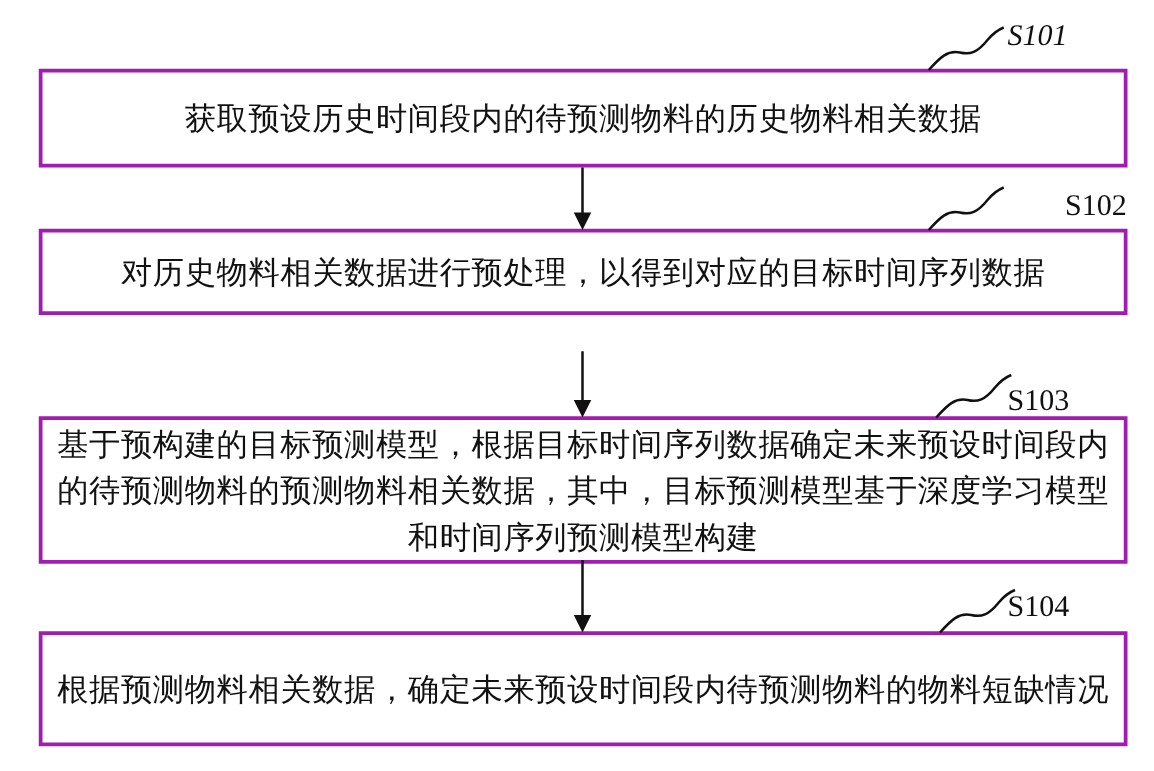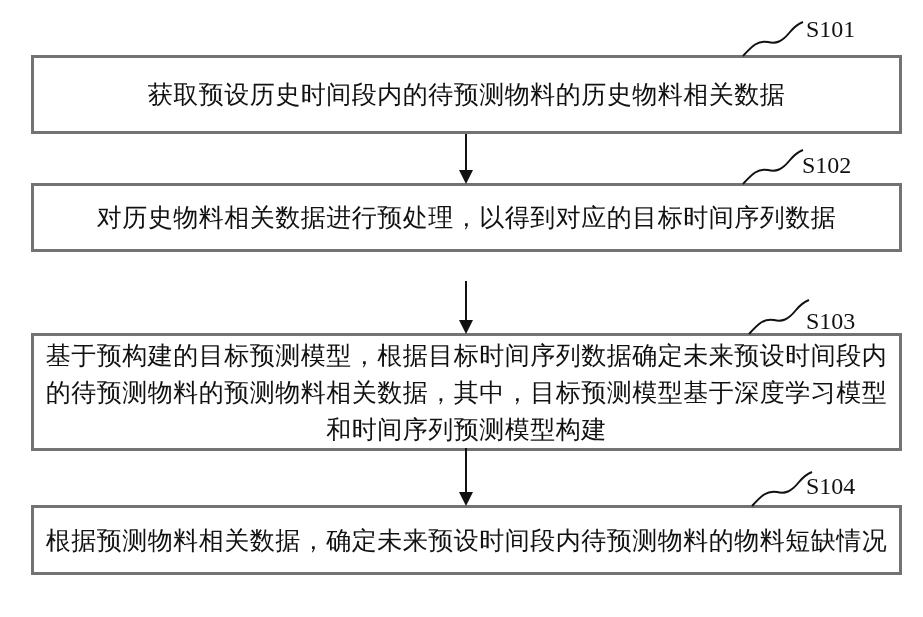--- a/index.html
+++ b/index.html
@@ -1,42 +1,42 @@
 <!DOCTYPE html>
 <html><head>
 <meta charset="utf-8">
 <style>
   html, body { margin:0; padding:0; background:#ffffff; }
   body { width:923px; height:617px; position:relative; overflow:hidden;
          font-family:"DejaVu Serif","Liberation Serif",serif; color:#111; }
-  .box { position:absolute; left:31px; width:871px; border:3px solid #737373;
+  .box { position:absolute; left:31px; width:871px; border:3px solid #a21caf;
          box-sizing:border-box; background:#fff;
          display:flex; align-items:center; justify-content:center; text-align:center; }
   .box .txt { font-size:25px; line-height:37px; letter-spacing:0.5px; padding:0 8px; }
   .lbl { position:absolute; font-size:24px; font-family:"Liberation Serif",serif; }
   svg.overlay { position:absolute; left:0; top:0; }
 </style>
 </head>
 <body>
 
 <div class="box" style="top:55px;height:79px;">
   <div class="txt">获取预设历史时间段内的待预测物料的历史物料相关数据</div>
 </div>
 <div class="box" style="top:183px;height:69px;">
   <div class="txt">对历史物料相关数据进行预处理，以得到对应的目标时间序列数据</div>
 </div>
 <div class="box" style="top:333px;height:118px;">
   <div class="txt">基于预构建的目标预测模型，根据目标时间序列数据确定未来预设时间段内的待预测物料的预测物料相关数据，其中，目标预测模型基于深度学习模型和时间序列预测模型构建</div>
 </div>
-<div class="box" style="top:505px;height:70px;">
+<div class="box" style="top:505px;height:92px;">
   <div class="txt">根据预测物料相关数据，确定未来预设时间段内待预测物料的物料短缺情况</div>
 </div>
 
-<div class="lbl" style="left:806px;top:16px;">S101</div>
-<div class="lbl" style="left:802px;top:152px;">S102</div>
+<div class="lbl" style="left:806px;top:16px;font-style:italic;">S101</div>
+<div class="lbl" style="left:852px;top:152px;">S102</div>
 <div class="lbl" style="left:806px;top:308px;">S103</div>
 <div class="lbl" style="left:806px;top:473px;">S104</div>
 
 <svg class="overlay" width="923" height="617">
   <g stroke="#111" stroke-width="2" fill="none">
     <path d="M743 56 C752 46,758 40,768 42 C776 44,782 42,790 32 C795 26,798 24,803 22"></path>
     <path d="M743 184 C752 174,758 168,768 170 C776 172,782 170,790 160 C795 154,798 152,803 150"></path>
     <path d="M749 334 C758 324,764 318,774 320 C782 322,788 320,796 310 C801 304,804 302,809 300"></path>
     <path d="M752 506 C761 496,767 490,777 492 C785 494,791 492,799 482 C804 476,807 474,812 472"></path>
   </g>

